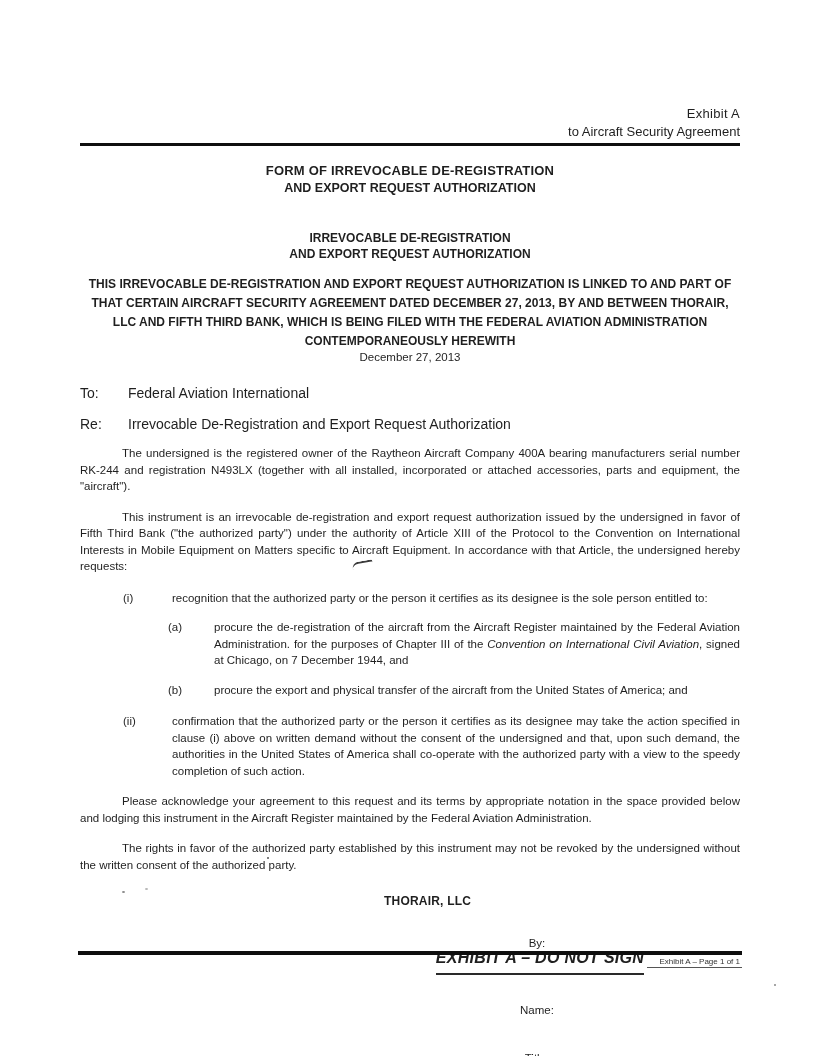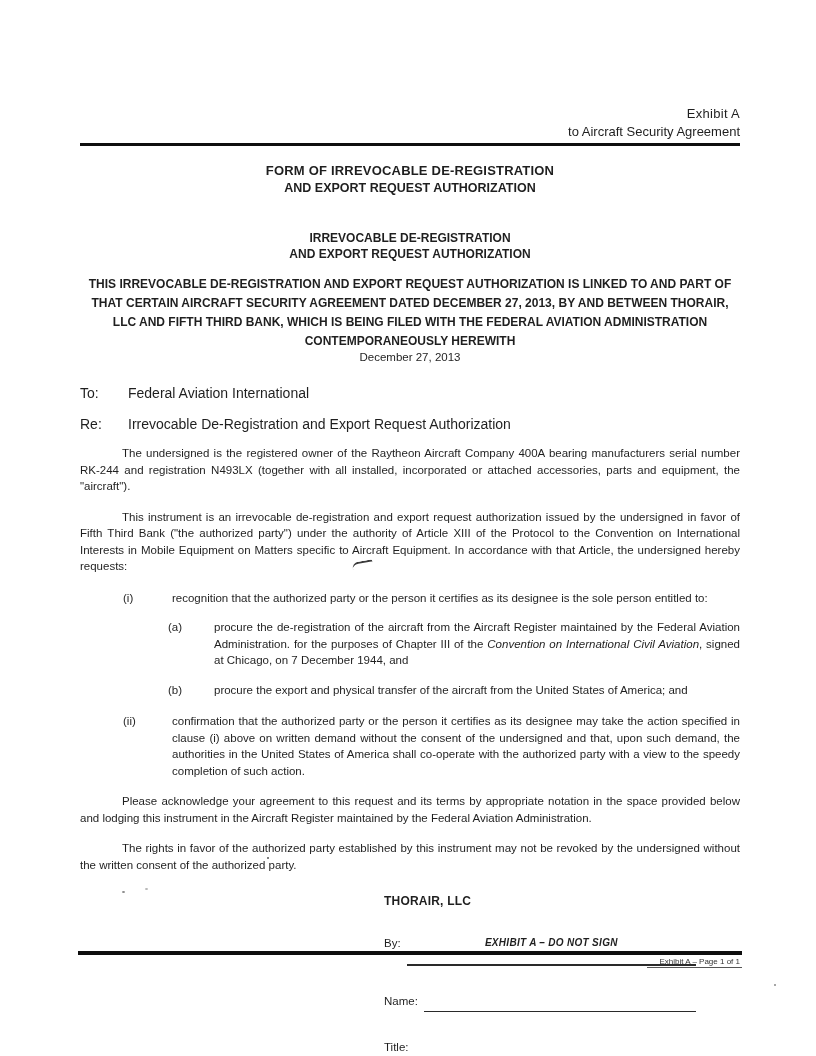--- a/index.html
+++ b/index.html
@@ -47,25 +47,25 @@
   .li-1 { margin-left:43px; margin-top:15px; }
   .li-1 > .marker { width:49px; flex:none; }
   .li-2 { margin-left:88px; margin-top:13px; }
   .li-2 > .marker { width:46px; flex:none; }
   .li-text { text-align:justify; flex:1; }
   .italic { font-style:italic; }
 
   
   .sig-block { margin-left:304px; margin-top:21px; width:312px; font-size:11.5px; }
   .sig-company { font-weight:bold; font-size:12px; letter-spacing:.2px; }
-  .sig-row { display:flex; align-items:flex-start; margin-top:29px; }
+  .sig-row { display:flex; align-items:center; margin-top:29px;flex-direction:column; }
   .sig-label { flex:none; padding-right:6px; }
   .sig-line { flex:1; border-bottom:2px solid #2a2a2a; text-align:center;
-              font-weight:bold; font-style:italic; font-size:10px;
-              letter-spacing:.3px; padding-bottom:16px; }
+              font-weight:bold; font-style:italic; font-size:16px;
+              letter-spacing:.3px; padding-bottom:6px; }
   .sig-line.empty { border-bottom-width:1.5px; height:15px; }
 
   
   .footer { position:absolute; left:78px; right:74px; top:951px;
             border-top:4px solid #0e0e0e; display:flex; justify-content:flex-end; }
   .footer-label { font-size:8px; color:#333; border-bottom:1px solid #555;
                   padding:1px 2px 1px 12px; margin-top:1px; }
 
   
   .artifact { position:absolute; }

